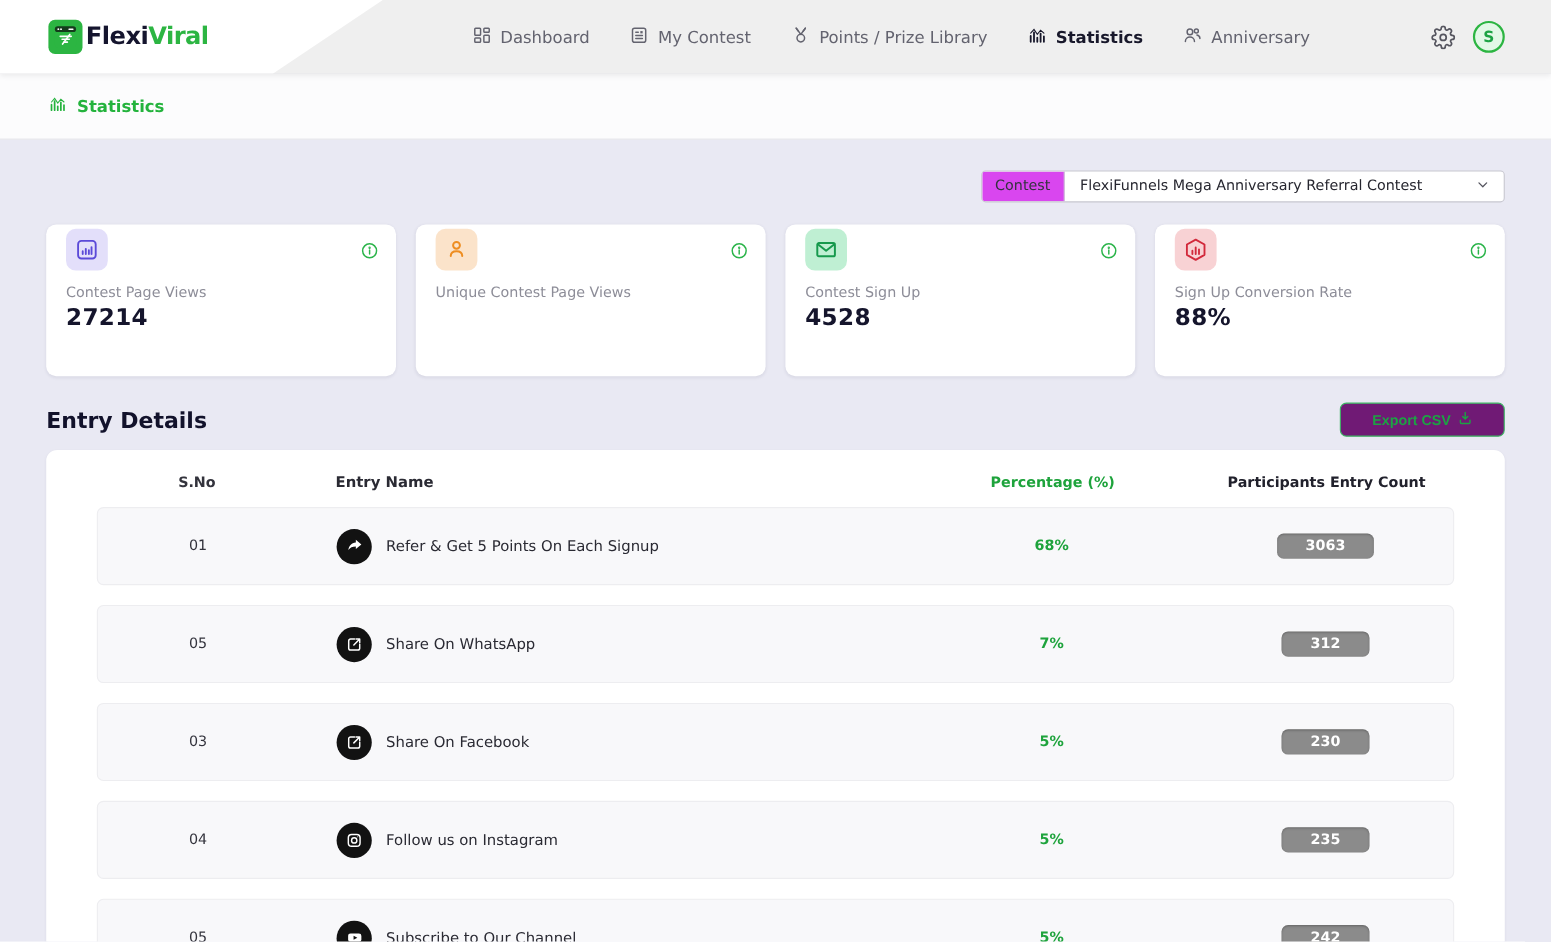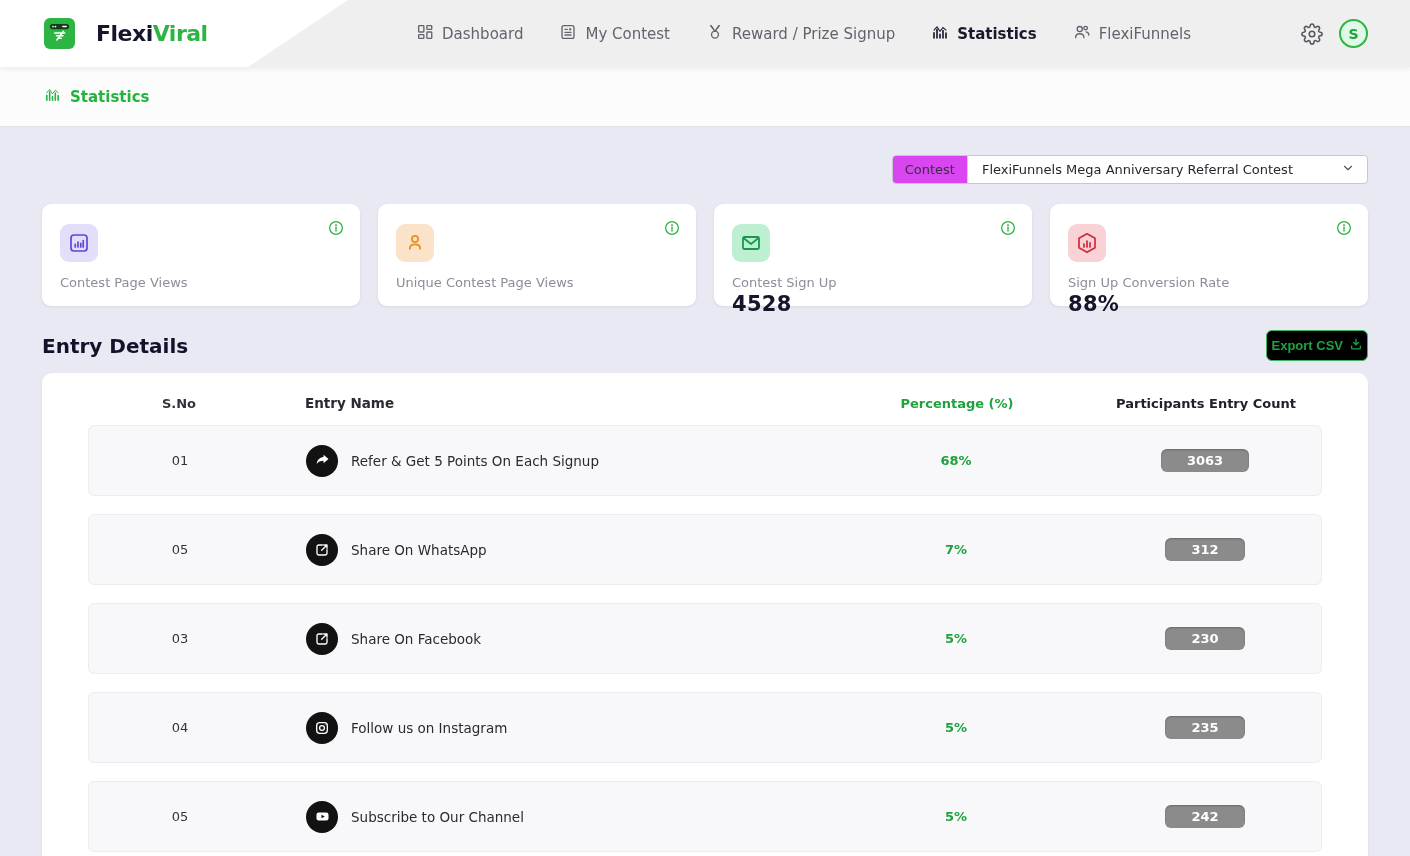--- a/index.html
+++ b/index.html
@@ -10,21 +10,21 @@
   .header {
     position:relative; height:67px; background:#efefef;
     display:flex; align-items:center; padding:0 42px 0 44px;
     box-shadow:0 2px 5px rgba(0,0,0,.07); z-index:5;
   }
   .header::before{
     content:""; position:absolute; inset:0; background:#ffffff;
     clip-path:polygon(0 0,348px 0,248px 100%,0 100%);
   }
   .header > * { position:relative; z-index:1; }
-  .logo { display:flex; align-items:center; gap:21px; cursor:pointer; }
+  .logo { display:flex; align-items:center; gap:3px; cursor:pointer; }
   .logo-badge{ width:31px; height:31px; border-radius:6px; background:#2cb542; display:flex; align-items:center; justify-content:center; }
   .logo-text { font-size:22px; font-weight:bold; letter-spacing:-0.5px; }
   .logo-text .p1 { color:#15152e; }
   .logo-text .p2 { color:#2cb542; }
 
   .nav { display:flex; align-items:flex-start; gap:36px; margin-left:auto; margin-right:110px; }
   .nav-item { display:flex; align-items:center; gap:8px; font-size:15px; color:#63636f; cursor:pointer; white-space:nowrap; }
   .nav-item svg { stroke:#63636f; }
   .nav-item.active { color:#18182b; font-weight:bold; }
   .nav-item.active svg { stroke:#18182b; }
@@ -41,35 +41,35 @@
 
   
   .content { padding:0 42px; }
 
   .selector-row { display:flex; justify-content:flex-end; margin-top:28px; }
   .contest-select { display:flex; align-items:stretch; border:1px solid #c7c7d0; border-radius:4px; overflow:hidden; height:29px; background:#fff; cursor:pointer; }
   .contest-select .lab { background:#d946ef; color:#33333e; font-size:13px; display:flex; align-items:center; padding:0 12px; border-right:1px solid #d2d2d9; }
   .contest-select .val { display:flex; align-items:center; gap:48px; padding:0 12px 0 14px; font-size:13px; color:#26262f; min-width:340px; justify-content:space-between; }
 
   .cards { display:grid; grid-template-columns:repeat(4,1fr); gap:18px; margin-top:20px; }
-  .card { position:relative; background:#fff; border-radius:9px; padding:20px 18px; height:102px;
+  .card { position:relative; background:#fff; border-radius:9px; padding:4px 18px; height:138px;
           box-shadow:0 1px 3px rgba(20,20,60,.08); }
   .tile { width:38px; height:38px; border-radius:9px; display:flex; align-items:center; justify-content:center; }
   .card .label { margin-top:13px; font-size:13px; color:#8d8d98; }
   .card .value { margin-top:2px; font-size:21px; font-weight:bold; color:#15152c; letter-spacing:0.3px; }
   .info-btn { position:absolute; top:16px; right:16px; cursor:pointer; display:flex; }
   .tile.c0 { background:#e3dffa; } .tile.c0 svg { stroke:#5b4ad8; }
   .tile.c1 { background:#fbe3ca; } .tile.c1 svg { stroke:#ee8d21; }
   .tile.c2 { background:#bfefd3; } .tile.c2 svg { stroke:#17994d; }
   .tile.c3 { background:#f8d2d4; } .tile.c3 svg { stroke:#d2293b; }
 
   .entry-head { display:flex; align-items:center; justify-content:space-between; margin-top:24px; }
   .entry-title { font-size:20px; font-weight:bold; color:#12122b; }
-  .export-btn { display:flex; align-items:center; gap:6px; background:#000000; border:1px solid #3cb563;
-                border-radius:6px; color:#1ca343; font-size:13px; font-weight:bold; padding:6px 4px; cursor:pointer; }
+  .export-btn { display:flex; align-items:center; gap:6px; background:#701a75; border:1px solid #3cb563;
+                border-radius:6px; color:#1ca343; font-size:13px; font-weight:bold; padding:6px 28px; cursor:pointer; }
 
   .table-card { margin-top:12px; background:#ffffff; border-radius:10px; padding:22px 46px 30px; box-shadow:0 1px 3px rgba(20,20,60,.06); }
   .tgrid { display:grid; grid-template-columns:182px 1fr 266px 232px; align-items:center; }
   .thead { font-size:13px; font-weight:bold; color:#21212c; padding-bottom:14px; }
   .thead .c-sno, .thead .c-pct, .thead .c-cnt { text-align:center; }
   .thead .c-name { padding-left:35px; }
   .trow { background:#f8f8fa; border:1px solid #ededf0; border-radius:6px; height:71px; margin-bottom:18px; }
   .trow:last-child { margin-bottom:0; }
   .c-sno { text-align:center; font-size:13px; color:#33333c; }
   .c-name { padding-left:35px; display:flex; align-items:center; gap:13px; font-size:13.5px; color:#2a2a33; }
@@ -121,41 +121,41 @@
       <span>My Contest</span>
     </div>
     <div class="nav-item">
       <span>
         <svg width="18" height="18" viewBox="0 0 24 24" fill="none" stroke-width="1.8" stroke-linecap="round" stroke-linejoin="round">
           <path d="M6.5 3.5 L12 11 L17.5 3.5"></path>
             <path d="M9.2 7.2 L6.5 3.5 M14.8 7.2 L17.5 3.5"></path>
           <circle cx="12" cy="15.5" r="4.6"></circle>
         </svg>
       </span>
-      <span>Reward / Prize Signup</span>
+      <span>Points / Prize Library</span>
     </div>
     <div class="nav-item active">
       <span>
         <svg width="18" height="18" viewBox="0 0 24 24" fill="none" stroke-width="2.2" stroke-linecap="round">
           <path d="M4 20 V13 M8 20 V8.5 M12 20 V15 M16 20 V10 M20 20 V13.5"></path>
           <path d="M4 9.5 L8 5 L12 11 L16 6 L20 9.5" stroke-width="1.4"></path>
         </svg>
       </span>
       <span>Statistics</span>
     </div>
     <div class="nav-item">
       <span>
         <svg width="18" height="18" viewBox="0 0 24 24" fill="none" stroke-width="1.8" stroke-linecap="round">
           <circle cx="9" cy="8" r="3.4"></circle>
           <path d="M3.5 19.5 c0-3.2 2.5-5.2 5.5-5.2 s5.5 2 5.5 5.2"></path>
           <circle cx="16.8" cy="6.8" r="2.4"></circle>
           <path d="M17.5 11.8 c2.2 0.4 3.6 2 3.6 4.2"></path>
         </svg>
       </span>
-      <span>FlexiFunnels</span>
+      <span>Anniversary</span>
     </div>
   </div>
 
   <div class="header-right">
     <span class="gear-btn">
       <svg width="22" height="22" viewBox="0 0 24 24" fill="none" stroke="#55555f" stroke-width="1.7" stroke-linecap="round" stroke-linejoin="round">
         <circle cx="12" cy="12" r="3"></circle>
         <path d="M19.4 15a1.65 1.65 0 0 0 .33 1.82l.06.06a2 2 0 0 1 0 2.83 2 2 0 0 1-2.83 0l-.06-.06a1.65 1.65 0 0 0-1.82-.33 1.65 1.65 0 0 0-1 1.51V21a2 2 0 0 1-2 2 2 2 0 0 1-2-2v-.09A1.65 1.65 0 0 0 9 19.4a1.65 1.65 0 0 0-1.82.33l-.06.06a2 2 0 0 1-2.83 0 2 2 0 0 1 0-2.83l.06-.06a1.65 1.65 0 0 0 .33-1.82 1.65 1.65 0 0 0-1.51-1H3a2 2 0 0 1-2-2 2 2 0 0 1 2-2h.09A1.65 1.65 0 0 0 4.6 9a1.65 1.65 0 0 0-.33-1.82l-.06-.06a2 2 0 0 1 0-2.83 2 2 0 0 1 2.83 0l.06.06a1.65 1.65 0 0 0 1.82.33H9a1.65 1.65 0 0 0 1-1.51V3a2 2 0 0 1 2-2 2 2 0 0 1 2 2v.09a1.65 1.65 0 0 0 1 1.51 1.65 1.65 0 0 0 1.82-.33l.06-.06a2 2 0 0 1 2.83 0 2 2 0 0 1 0 2.83l-.06.06a1.65 1.65 0 0 0-.33 1.82V9a1.65 1.65 0 0 0 1.51 1H21a2 2 0 0 1 2 2 2 2 0 0 1-2 2h-.09a1.65 1.65 0 0 0-1.51 1z"></path>
       </svg>
     </span>
@@ -199,20 +199,21 @@
         </svg>
       </div>
       <span class="info-btn">
         <svg width="16" height="16" viewBox="0 0 24 24" fill="none" stroke="#2bb44a" stroke-width="2" stroke-linecap="round">
             <circle cx="12" cy="12" r="9.5"></circle>
             <path d="M12 11 v5.5"></path>
             <circle cx="12" cy="7.8" r="0.6" fill="#2bb44a"></circle>
           </svg>
       </span>
       <div class="label">Contest Page Views</div>
+      <div class="value">27214</div>
     </div>
 
     <div class="card">
       <div class="tile c1">
         <svg width="24" height="24" viewBox="0 0 24 24" fill="none" stroke-width="1.8" stroke-linecap="round">
           <circle cx="12" cy="8" r="3.1"></circle>
           <path d="M6.8 17.8 c0-2.9 2.3-4.4 5.2-4.4 s5.2 1.5 5.2 4.4"></path>
         </svg>
       </div>
       <span class="info-btn">

